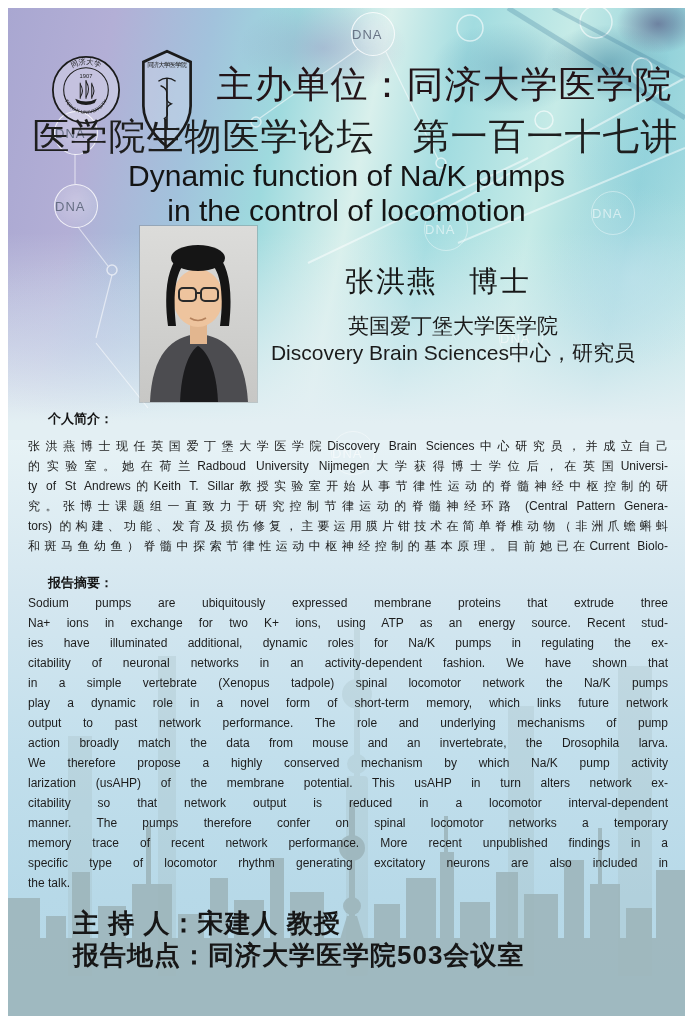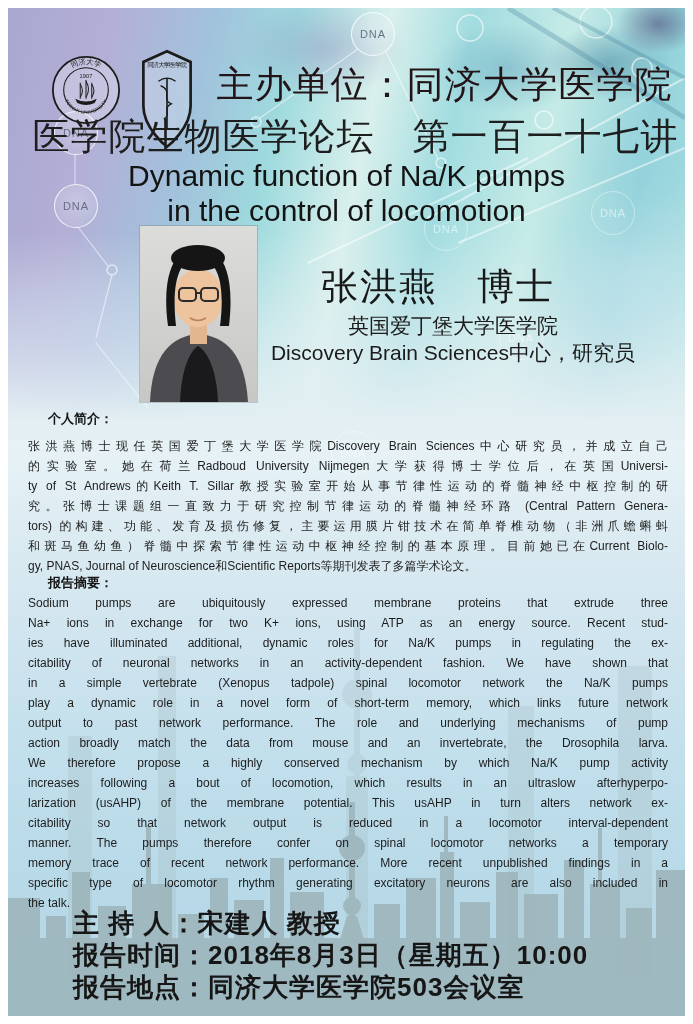--- a/index.html
+++ b/index.html
@@ -20,40 +20,40 @@
       radial-gradient(110px 65px at 500px 60px, rgba(82,150,178,.40), transparent 70%),
       radial-gradient(140px 85px at 655px 150px, rgba(150,212,222,.55), transparent 70%),
       radial-gradient(120px 130px at 625px 270px, rgba(196,228,238,.6), transparent 72%),
       radial-gradient(120px 70px at 315px 40px, rgba(142,122,182,.35), transparent 70%),
       radial-gradient(200px 110px at 80px 330px, rgba(190,200,230,.35), transparent 75%);}
   .deco-svg{position:absolute;left:0;top:0;}
   .skyline-svg{position:absolute;left:0;bottom:0;}
 
   
   .dna-node{position:absolute;width:42px;height:42px;border-radius:50%;
-    border:1px solid rgba(255,255,255,.8);display:flex;align-items:center;justify-content:center;
-    font-size:11px;letter-spacing:1px;color:rgba(85,95,115,.85);
+    border:1px solid rgba(255,255,255,.8);display:flex;align-items:center;justify-content:flex-start;
+    font-size:13px;letter-spacing:1px;color:rgba(85,95,115,.85);
     background:radial-gradient(circle at 50% 40%, rgba(255,255,255,.28), rgba(255,255,255,.05));}
   .dna-node.faint{border-color:rgba(255,255,255,.4);color:rgba(255,255,255,.55);background:none;}
 
   
   .seal-circle{position:absolute;left:42px;top:46px;width:72px;height:72px;}
   .seal-shield{position:absolute;left:132px;top:40px;width:54px;height:102px;}
   .host-line{position:absolute;left:196px;right:0;top:52px;text-align:center;
     font-size:37px;font-weight:normal;color:#231418;letter-spacing:1px;}
   .forum-line{position:absolute;left:18px;right:0;top:104px;text-align:center;
     font-size:37px;font-weight:normal;color:#1e1e1e;letter-spacing:1px;}
   .talk-title{position:absolute;left:0;right:0;text-align:center;font-size:30px;color:#141414;}
   .talk-title.l1{top:151px;}
   .talk-title.l2{top:186px;}
 
   
   .photo{position:absolute;left:132px;top:218px;width:117px;height:176px;box-shadow:0 0 0 1px rgba(120,120,120,.35);}
   .speaker-name{position:absolute;left:230px;width:400px;top:254px;text-align:center;
-    font-size:37px;color:#181818;letter-spacing:2px;}
+    font-size:29px;color:#181818;letter-spacing:2px;}
   .speaker-affil{position:absolute;left:230px;width:430px;top:304px;text-align:center;
     font-size:21px;line-height:27px;color:#1b1b1b;}
 
   
   .sec-heading{position:absolute;left:40px;font-size:13px;font-weight:bold;color:#141414;}
   .h-bio{top:402px;}
   .h-abs{top:566px;}
   .textblock{position:absolute;left:20px;right:17px;font-size:12px;line-height:20px;color:#1d1d1d;}
   .tb-bio{top:428px;}
   .tb-abs{top:585px;}
@@ -230,42 +230,39 @@
   </div>
 
   <div class="sec-heading h-bio">个人简介：</div>
   <div class="textblock tb-bio">
     <div class="jline">张洪燕博士现任英国爱丁堡大学医学院Discovery Brain Sciences中心研究员，并成立自己</div>
     <div class="jline">的实验室。她在荷兰Radboud University Nijmegen大学获得博士学位后，在英国Universi-</div>
     <div class="jline">ty of St Andrews的Keith T. Sillar教授实验室开始从事节律性运动的脊髓神经中枢控制的研</div>
     <div class="jline">究。张博士课题组一直致力于研究控制节律运动的脊髓神经环路 (Central Pattern Genera-</div>
     <div class="jline">tors) 的构建、功能、发育及损伤修复，主要运用膜片钳技术在简单脊椎动物（非洲爪蟾蝌蚪</div>
     <div class="jline">和斑马鱼幼鱼）脊髓中探索节律性运动中枢神经控制的基本原理。目前她已在Current Biolo-</div>
-    <div class="jline last">gy, PNAS, Journal of Neuroscience和Scientific Reports等期刊发表了多篇学术论文。</div>
   </div>
 
   <div class="sec-heading h-abs">报告摘要：</div>
   <div class="textblock tb-abs">
     <div class="jline">Sodium pumps are ubiquitously expressed membrane proteins that extrude three</div>
     <div class="jline">Na+ ions in exchange for two K+ ions, using ATP as an energy source. Recent stud-</div>
     <div class="jline">ies have illuminated additional, dynamic roles for Na/K pumps in regulating the ex-</div>
     <div class="jline">citability of neuronal networks in an activity-dependent fashion. We have shown that</div>
     <div class="jline">in a simple vertebrate (Xenopus tadpole) spinal locomotor network the Na/K pumps</div>
     <div class="jline">play a dynamic role in a novel form of short-term memory, which links future network</div>
     <div class="jline">output to past network performance. The role and underlying mechanisms of pump</div>
     <div class="jline">action broadly match the data from mouse and an invertebrate, the Drosophila larva.</div>
     <div class="jline">We therefore propose a highly conserved mechanism by which Na/K pump activity</div>
-    <div class="jline">increases following a bout of locomotion, which results in an ultraslow afterhyperpo-</div>
     <div class="jline">larization (usAHP) of the membrane potential. This usAHP in turn alters network ex-</div>
     <div class="jline">citability so that network output is reduced in a locomotor interval-dependent</div>
     <div class="jline">manner. The pumps therefore confer on spinal locomotor networks a temporary</div>
     <div class="jline">memory trace of recent network performance. More recent unpublished findings in a</div>
     <div class="jline">specific type of locomotor rhythm generating excitatory neurons are also included in</div>
     <div class="jline last">the talk.</div>
   </div>
 
   <div class="footer">
     <div>主 持 人：宋建人 教授</div>
-    <div>报告时间：2018年8月3日（星期五）10:00</div>
     <div>报告地点：同济大学医学院503会议室</div>
   </div>
 
 </div>
 
 </body></html>

